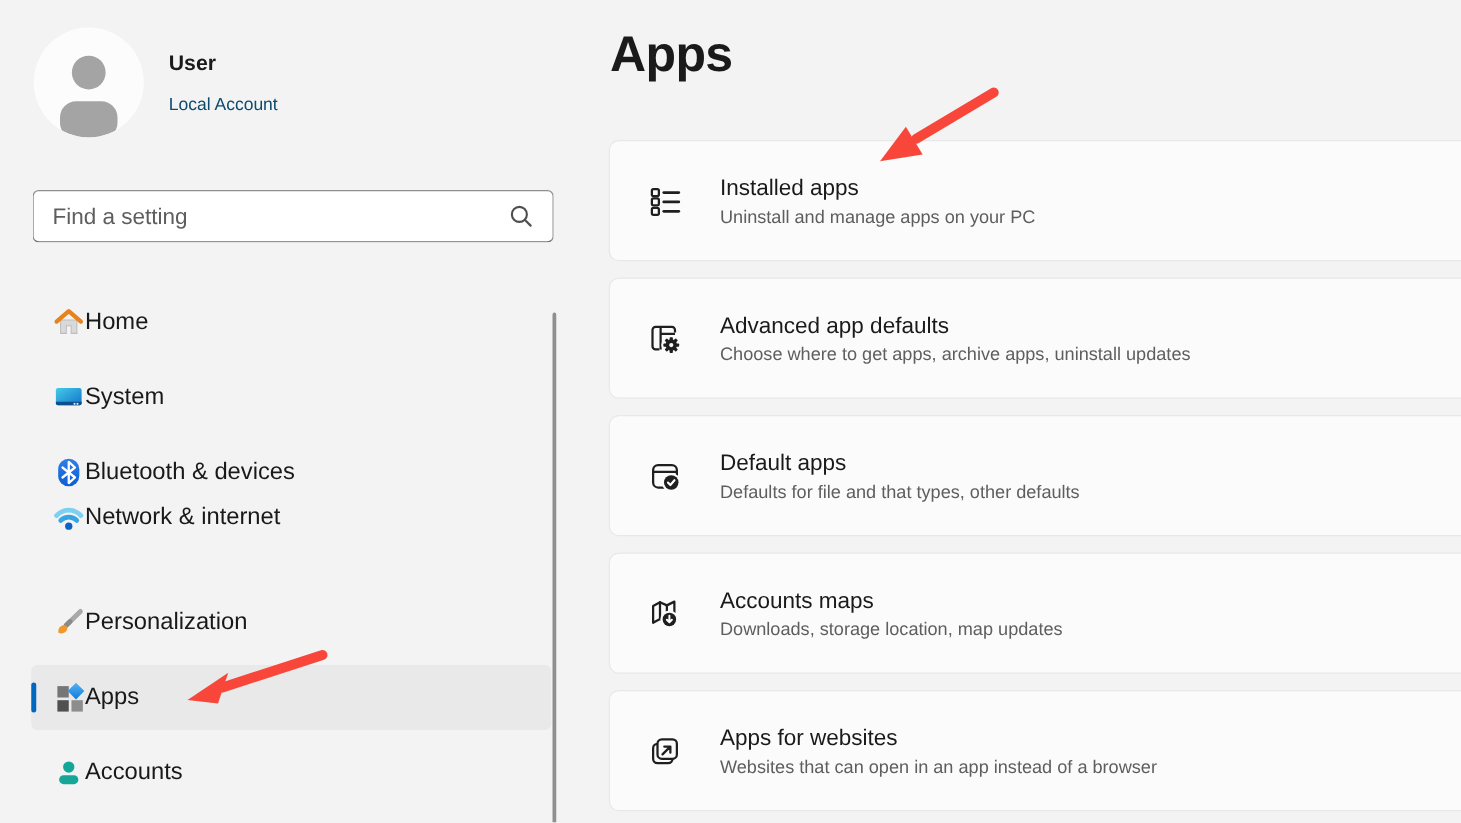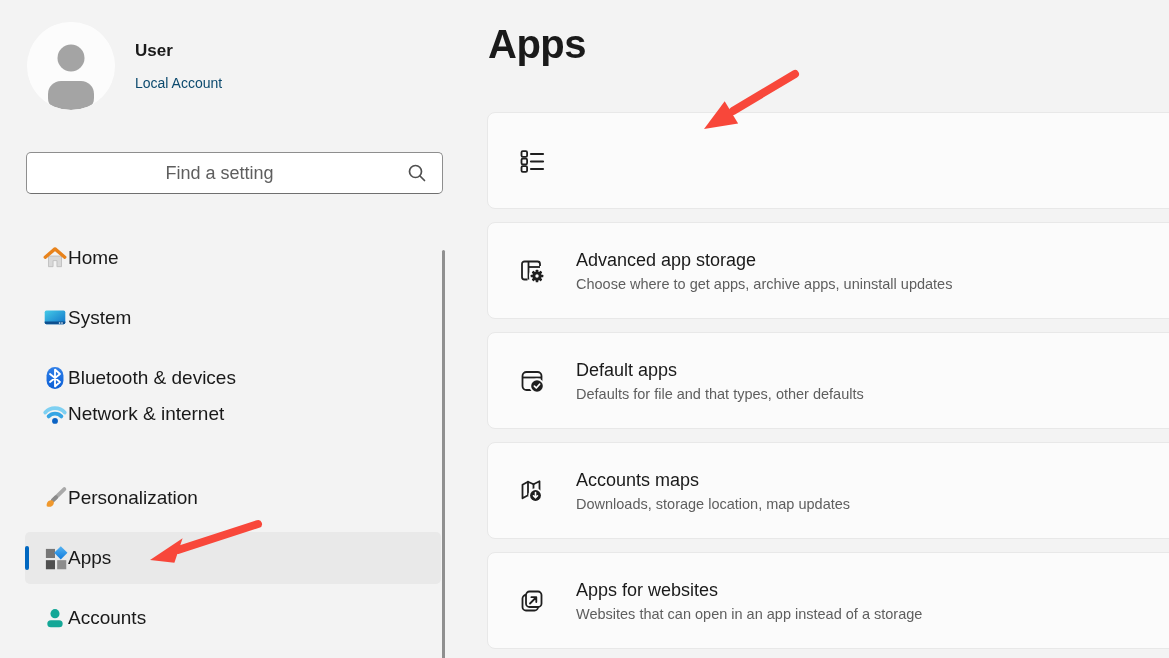--- a/index.html
+++ b/index.html
@@ -10,21 +10,21 @@
   }
   
   .account { position:absolute; left:27px; top:22px; display:flex; align-items:center; gap:20px; cursor:pointer; }
   .avatar { width:88px; height:88px; border-radius:50%; background:#fcfcfc; display:flex; align-items:center; justify-content:center; overflow:hidden; }
   .user-name { font-size:17px; font-weight:700; color:#1a1a1a; margin-bottom:14px; }
   .user-sub  { font-size:14px; color:#0c4a6e; }
   .searchbox { position:absolute; left:26px; top:152px; width:417px; height:42px;
     background:#ffffff; border:1px solid #8e8e8e; border-bottom-color:#6f6f6f; border-radius:5px;
     display:flex; align-items:center; }
   .searchbox input { flex:1; border:none; outline:none; background:transparent;
-    font-family:inherit; font-size:18px; color:#3a3a3a; padding:0 8px 0 15px;text-align:center; }
+    font-family:inherit; font-size:18px; color:#3a3a3a; padding:0 8px 0 15px; }
   .searchbox input::placeholder { color:#5e5e5e; opacity:1; }
   .search-glyph { width:24px; height:24px; margin-right:13px; flex:none; }
   .nav-item { position:absolute; left:25px; width:416px; height:52px; border-radius:5px;
     display:flex; align-items:center; padding-left:17px; cursor:pointer; }
   .nav-item.selected { background:#e9e9e9; }
   .accent-pill { position:absolute; left:0; top:14px; width:4px; height:24px; border-radius:2px; background:#0067c0; }
   .nav-icon { width:26px; height:26px; flex:none; display:block; }
   .nav-label { font-size:19px; color:#191919; }
   .sidebar-scrollbar { position:absolute; left:442px; top:250px; width:3px; height:408px;
     background:#8f8f8f; border-radius:2px 2px 0 0; }
@@ -162,20 +162,24 @@
   <svg class="card-icon" viewBox="0 0 28 28">
     <g fill="none" stroke="#1f1f1f">
       <rect x="3.5" y="4.2" width="5.6" height="5.6" rx="1.3" stroke-width="1.8"></rect>
       <rect x="3.5" y="11.7" width="5.6" height="5.6" rx="1.3" stroke-width="1.8"></rect>
       <rect x="3.5" y="19.2" width="5.6" height="5.6" rx="1.3" stroke-width="1.8"></rect>
       <line x1="13" y1="7" x2="25" y2="7" stroke-width="2.2" stroke-linecap="round"></line>
       <line x1="13" y1="14.5" x2="25" y2="14.5" stroke-width="2.2" stroke-linecap="round"></line>
       <line x1="13" y1="22" x2="25" y2="22" stroke-width="2.2" stroke-linecap="round"></line>
     </g>
   </svg>
+  <div>
+    <div class="card-title">Installed apps</div>
+    <div class="card-sub">Uninstall and manage apps on your PC</div>
+  </div>
 </div>
 
 <div class="card c2">
   <svg class="card-icon" viewBox="0 0 28 28">
     <g fill="none" stroke="#1f1f1f" stroke-width="1.8" stroke-linejoin="round">
       <path d="M22 9 V7 a2.5 2.5 0 0 0 -2.5 -2.5 h-13 A2.5 2.5 0 0 0 4 7 v13 a2.5 2.5 0 0 0 2.5 2.5 h3"></path>
       <line x1="10.5" y1="4.5" x2="10.5" y2="22.5"></line>
       <line x1="10.5" y1="10" x2="22" y2="10"></line>
     </g>
     <circle cx="19" cy="19" r="8" fill="#fbfbfb"></circle>
@@ -188,21 +192,21 @@
         <rect x="3.7" y="-1.3" width="2.6" height="2.6" rx="0.6"></rect>
         <rect x="-1.3" y="-6.3" width="2.6" height="2.6" rx="0.6" transform="rotate(45)"></rect>
         <rect x="-1.3" y="3.7" width="2.6" height="2.6" rx="0.6" transform="rotate(45)"></rect>
         <rect x="-6.3" y="-1.3" width="2.6" height="2.6" rx="0.6" transform="rotate(45)"></rect>
         <rect x="3.7" y="-1.3" width="2.6" height="2.6" rx="0.6" transform="rotate(45)"></rect>
       </g>
       <circle r="1.7" fill="#fbfbfb"></circle>
     </g>
   </svg>
   <div>
-    <div class="card-title">Advanced app storage</div>
+    <div class="card-title">Advanced app defaults</div>
     <div class="card-sub">Choose where to get apps, archive apps, uninstall updates</div>
   </div>
 </div>
 
 <div class="card c3">
   <svg class="card-icon" viewBox="0 0 28 28">
     <g fill="none" stroke="#1f1f1f" stroke-width="1.8" stroke-linejoin="round">
       <rect x="4.5" y="5" width="19" height="18" rx="4"></rect>
       <line x1="4.5" y1="10.5" x2="23.5" y2="10.5"></line>
     </g>
@@ -234,21 +238,21 @@
 </div>
 
 <div class="card c5">
   <svg class="card-icon" viewBox="0 0 28 28">
     <rect x="4.5" y="8" width="15.5" height="15.5" rx="3.5" fill="none" stroke="#1f1f1f" stroke-width="1.8"></rect>
     <rect x="8" y="4.5" width="15.5" height="15.5" rx="3.5" fill="#fbfbfb" stroke="#1f1f1f" stroke-width="1.8"></rect>
     <path d="M12 16.5 L18 10.5 M13.4 10.2 h4.9 v4.9" fill="none" stroke="#1f1f1f" stroke-width="1.8" stroke-linecap="round" stroke-linejoin="round"></path>
   </svg>
   <div>
     <div class="card-title">Apps for websites</div>
-    <div class="card-sub">Websites that can open in an app instead of a storage</div>
+    <div class="card-sub">Websites that can open in an app instead of a browser</div>
   </div>
 </div>
 
 <svg class="arrows" viewBox="0 0 1169 658">
   <g>
     <line x1="795" y1="74" x2="733" y2="111" stroke-width="8" stroke-linecap="round" stroke="#f8473a"></line>
     <polygon points="704,129 724.7,101.3 738.1,123.5" fill="#f8473a"></polygon>
   </g>
   <g>
     <line x1="258" y1="524" x2="178" y2="550" stroke-width="8" stroke-linecap="round" stroke="#f8473a"></line>

